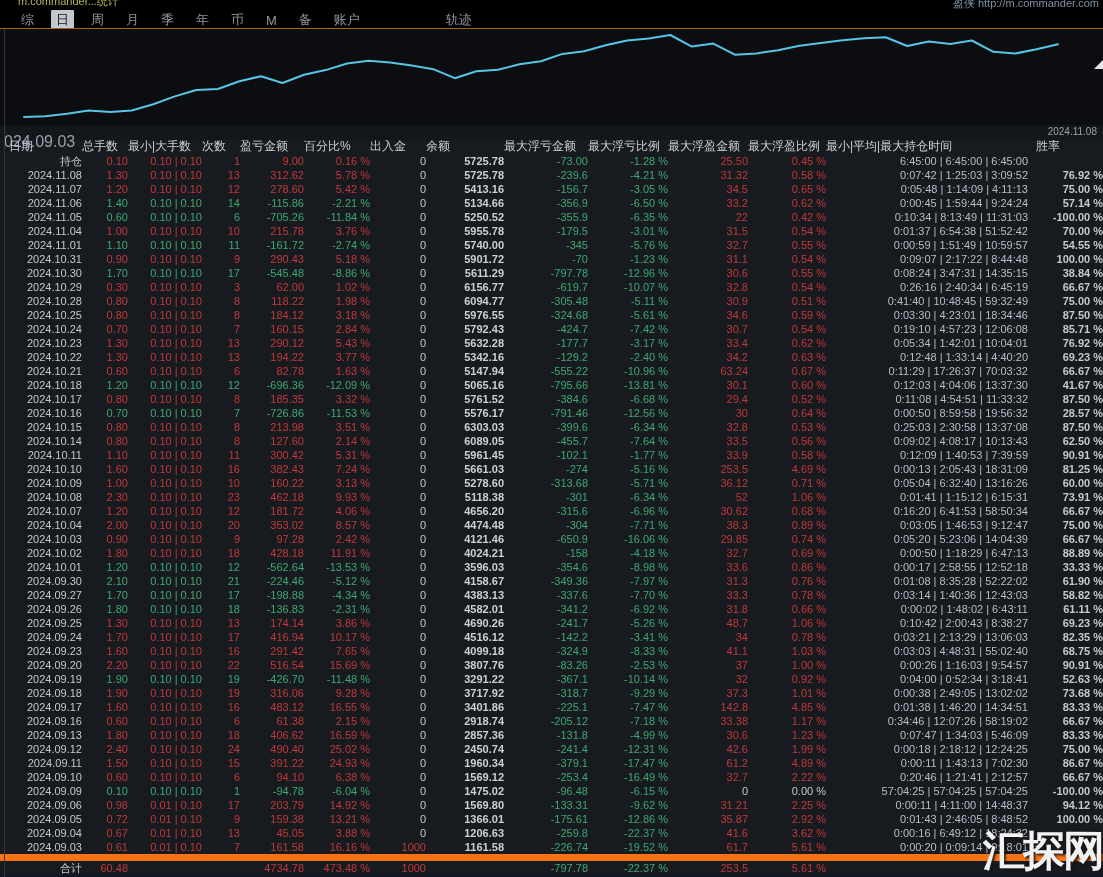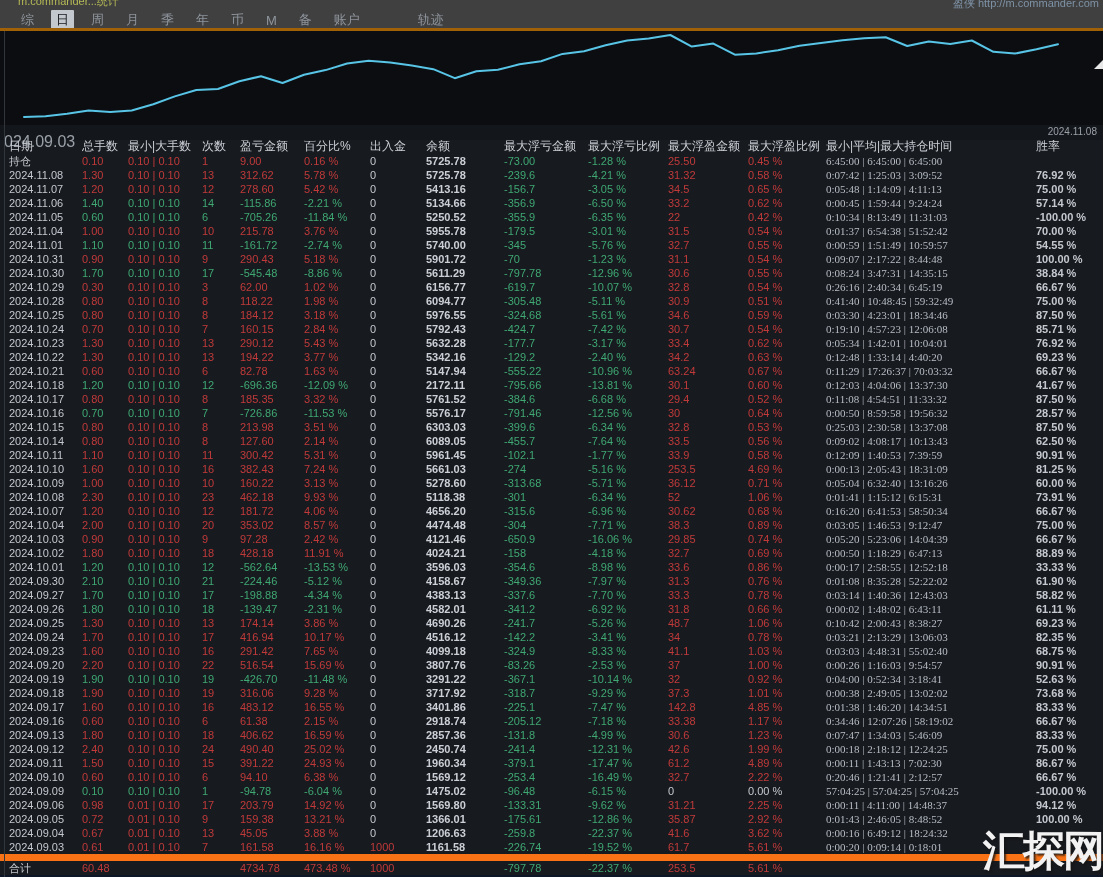--- a/index.html
+++ b/index.html
@@ -1,53 +1,53 @@
 <!DOCTYPE html>
 <html><head>
 <meta charset="utf-8">
 <style>
   html,body{margin:0;padding:0;background:#0d0f12;}
   body{width:1103px;height:877px;position:relative;overflow:hidden;
        font-family:"Liberation Sans","DejaVu Sans",sans-serif;
        background:#171a1f;-webkit-font-smoothing:antialiased;}
   
-  .topbar{position:absolute;left:0;top:0;width:1103px;height:28px;background:#404040;
-          border-bottom:3px solid #a16207;overflow:hidden;z-index:5;}
+  .topbar{position:absolute;left:0;top:0;width:1103px;height:28px;background:#000000;
+          border-bottom:1px solid #a16207;overflow:hidden;z-index:5;}
   .clip-left{position:absolute;left:18px;top:-6px;font-size:11px;color:#b6ba55;white-space:nowrap;}
   .clip-right{position:absolute;right:4px;top:-4px;font-size:11px;color:#7e92a6;white-space:nowrap;}
   .menu{position:absolute;left:16px;top:10px;display:flex;align-items:center;gap:0;}
   .menu-item{color:#8e949c;font-size:13px;padding:1px 5px;margin-right:12px;cursor:default;}
   .menu-item.sel{background:#c2c8ce;color:#15161a;border-radius:1px;}
-  .menu-item.trail{margin-left:36px;}
+  .menu-item.trail{margin-left:64px;}
   
   .chart{position:absolute;left:0;top:28px;width:1103px;height:97px;background:#0b0d11;}
   .chart svg{position:absolute;left:0;top:0;}
   .chart-labels{position:absolute;left:0;top:125px;width:1103px;height:15px;background:#13161a;}
   .chart-label-l{position:absolute;left:4px;top:1px;font-size:16px;color:#9aa0a8;margin-top:7px;}
   .chart-label-r{position:absolute;right:6px;top:1px;font-size:10px;color:#9aa0a8;}
   .vline{position:absolute;left:4px;top:28px;bottom:0;width:1px;background:#31363d;z-index:3;}
   .corner-tri{position:absolute;right:0;top:60px;width:0;height:0;
               border-top:9px solid transparent;border-right:9px solid #e8e8e8;z-index:6;}
   
   .thead{position:absolute;left:0;top:140px;width:1103px;height:14px;}
   .tbody{position:absolute;left:0;top:155px;bottom:2px;width:1103px;display:flex;flex-direction:column;}
   .trow,.thead{display:grid;
     grid-template-columns:82px 46px 74px 38px 64px 66px 56px 78px 84px 80px 80px 78px 202px 1fr;}
-  .trow{flex:1;min-height:0;align-items:center;}
+  .trow{flex:1;min-height:0;align-items:center;text-align:right;}
   .trow.total{border-top:7px solid #f97316;}
   .cell{font-size:11px;line-height:13px;white-space:nowrap;overflow:hidden;}
   .thead .cell{font-size:12px;color:#ccd0d6;}
   .c0{padding-left:9px;}
   .c13{padding-left:8px;}
   .tdate{color:#c5c9cf;}
   .red{color:#c13a3a;}
   .green{color:#3fa873;}
   .neutral{color:#c5c9cf;}
   .bal{color:#ccd0d6;font-weight:bold;}
-  .times{color:#b9bec6;font-family:Liberation Serif, serif;}
+  .times{color:#b9bec6;}
   .win{color:#c5c9cf;font-weight:bold;}
   .bottom-line{position:absolute;left:0;bottom:0;width:1103px;height:2px;background:#0c1626;}
   
   .watermark{position:absolute;right:0;bottom:-2px;font-size:42px;font-weight:bold;color:#f2f2f2;
              letter-spacing:-2px;text-shadow:2px 2px 2px rgba(20,20,20,.8);z-index:10;white-space:nowrap;}
 </style>
 </head>
 <body>
 
 <div class="topbar">
@@ -354,21 +354,21 @@
       <div class="cell c13 win">66.67 %</div>
     </div>
     <div class="trow">
       <div class="cell c0 tdate">2024.10.18</div>
       <div class="cell c1 green">1.20</div>
       <div class="cell c2 green">0.10 | 0.10</div>
       <div class="cell c3 green">12</div>
       <div class="cell c4 green">-696.36</div>
       <div class="cell c5 green">-12.09 %</div>
       <div class="cell c6 neutral">0</div>
-      <div class="cell c7 bal">2172.11</div>
+      <div class="cell c7 bal">5065.16</div>
       <div class="cell c8 green">-795.66</div>
       <div class="cell c9 green">-13.81 %</div>
       <div class="cell c10 red">30.1</div>
       <div class="cell c11 red">0.60 %</div>
       <div class="cell c12 times">0:12:03 | 4:04:06 | 13:37:30</div>
       <div class="cell c13 win">41.67 %</div>
     </div>
     <div class="trow">
       <div class="cell c0 tdate">2024.10.17</div>
       <div class="cell c1 red">0.80</div>
@@ -607,21 +607,21 @@
       <div class="cell c10 red">33.3</div>
       <div class="cell c11 red">0.78 %</div>
       <div class="cell c12 times">0:03:14 | 1:40:36 | 12:43:03</div>
       <div class="cell c13 win">58.82 %</div>
     </div>
     <div class="trow">
       <div class="cell c0 tdate">2024.09.26</div>
       <div class="cell c1 green">1.80</div>
       <div class="cell c2 green">0.10 | 0.10</div>
       <div class="cell c3 green">18</div>
-      <div class="cell c4 green">-139.47</div>
+      <div class="cell c4 green">-136.83</div>
       <div class="cell c5 green">-2.31 %</div>
       <div class="cell c6 neutral">0</div>
       <div class="cell c7 bal">4582.01</div>
       <div class="cell c8 green">-341.2</div>
       <div class="cell c9 green">-6.92 %</div>
       <div class="cell c10 red">31.8</div>
       <div class="cell c11 red">0.66 %</div>
       <div class="cell c12 times">0:00:02 | 1:48:02 | 6:43:11</div>
       <div class="cell c13 win">61.11 %</div>
     </div>

